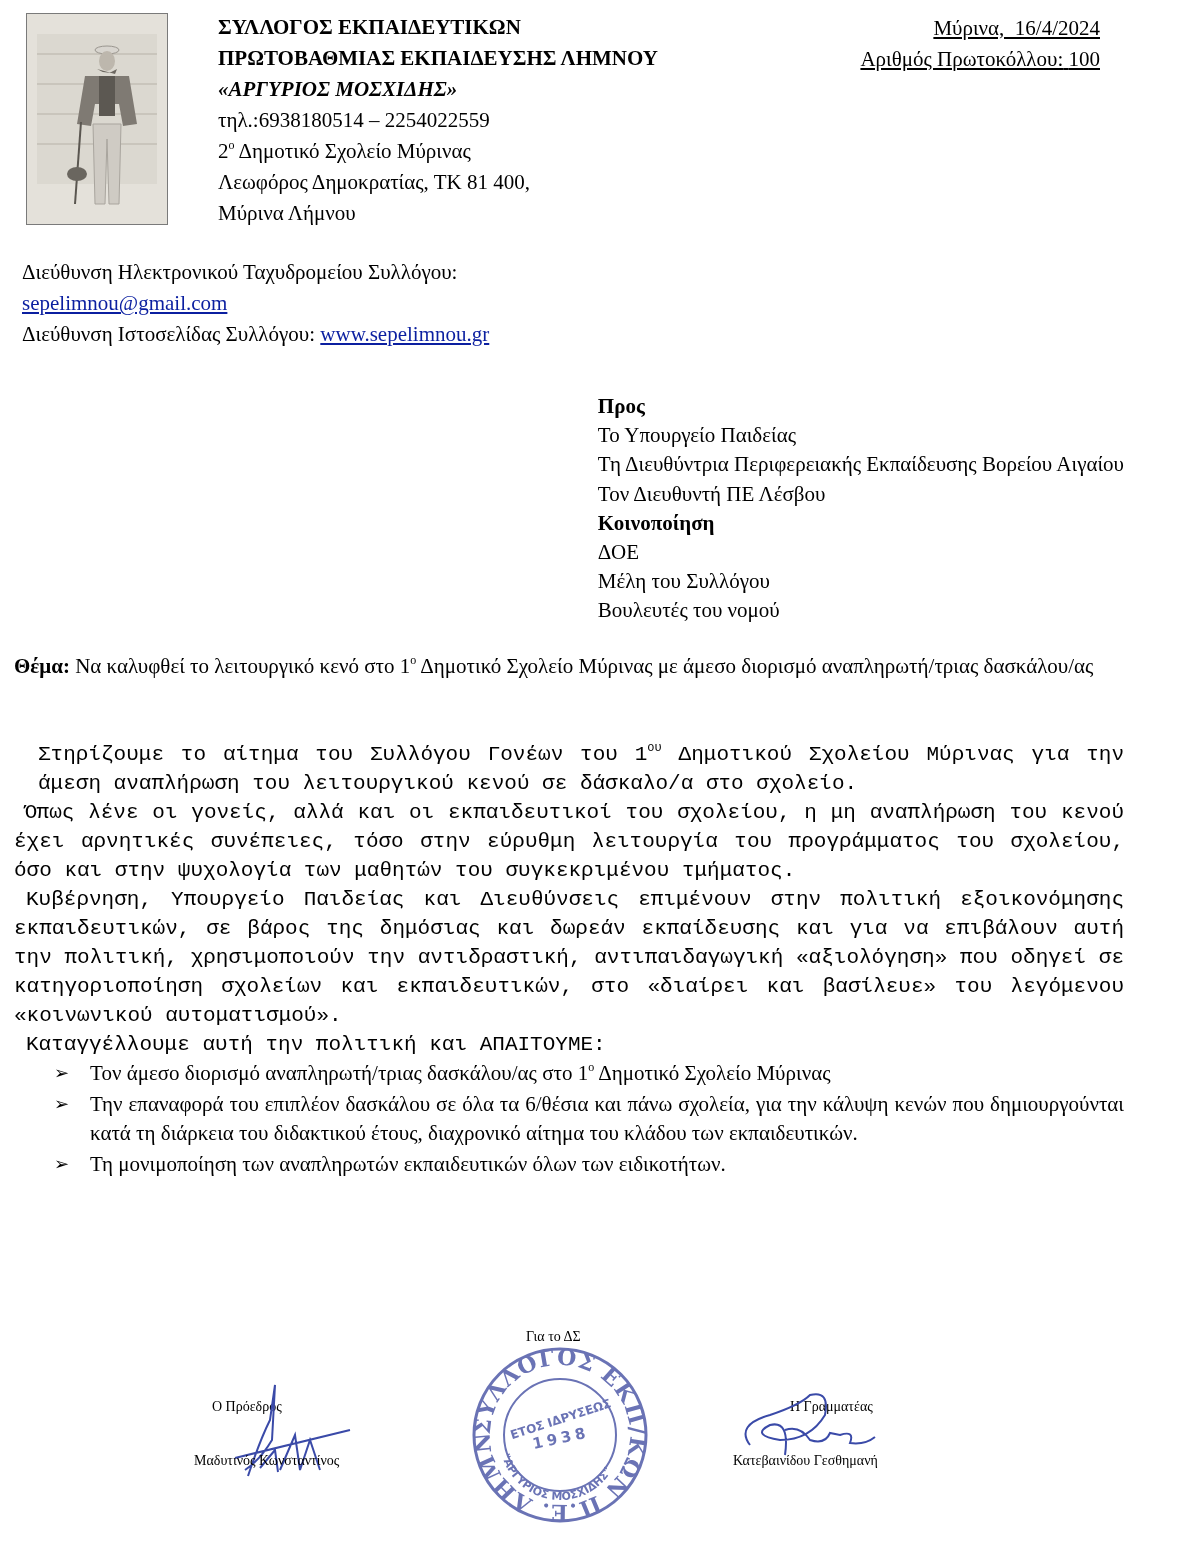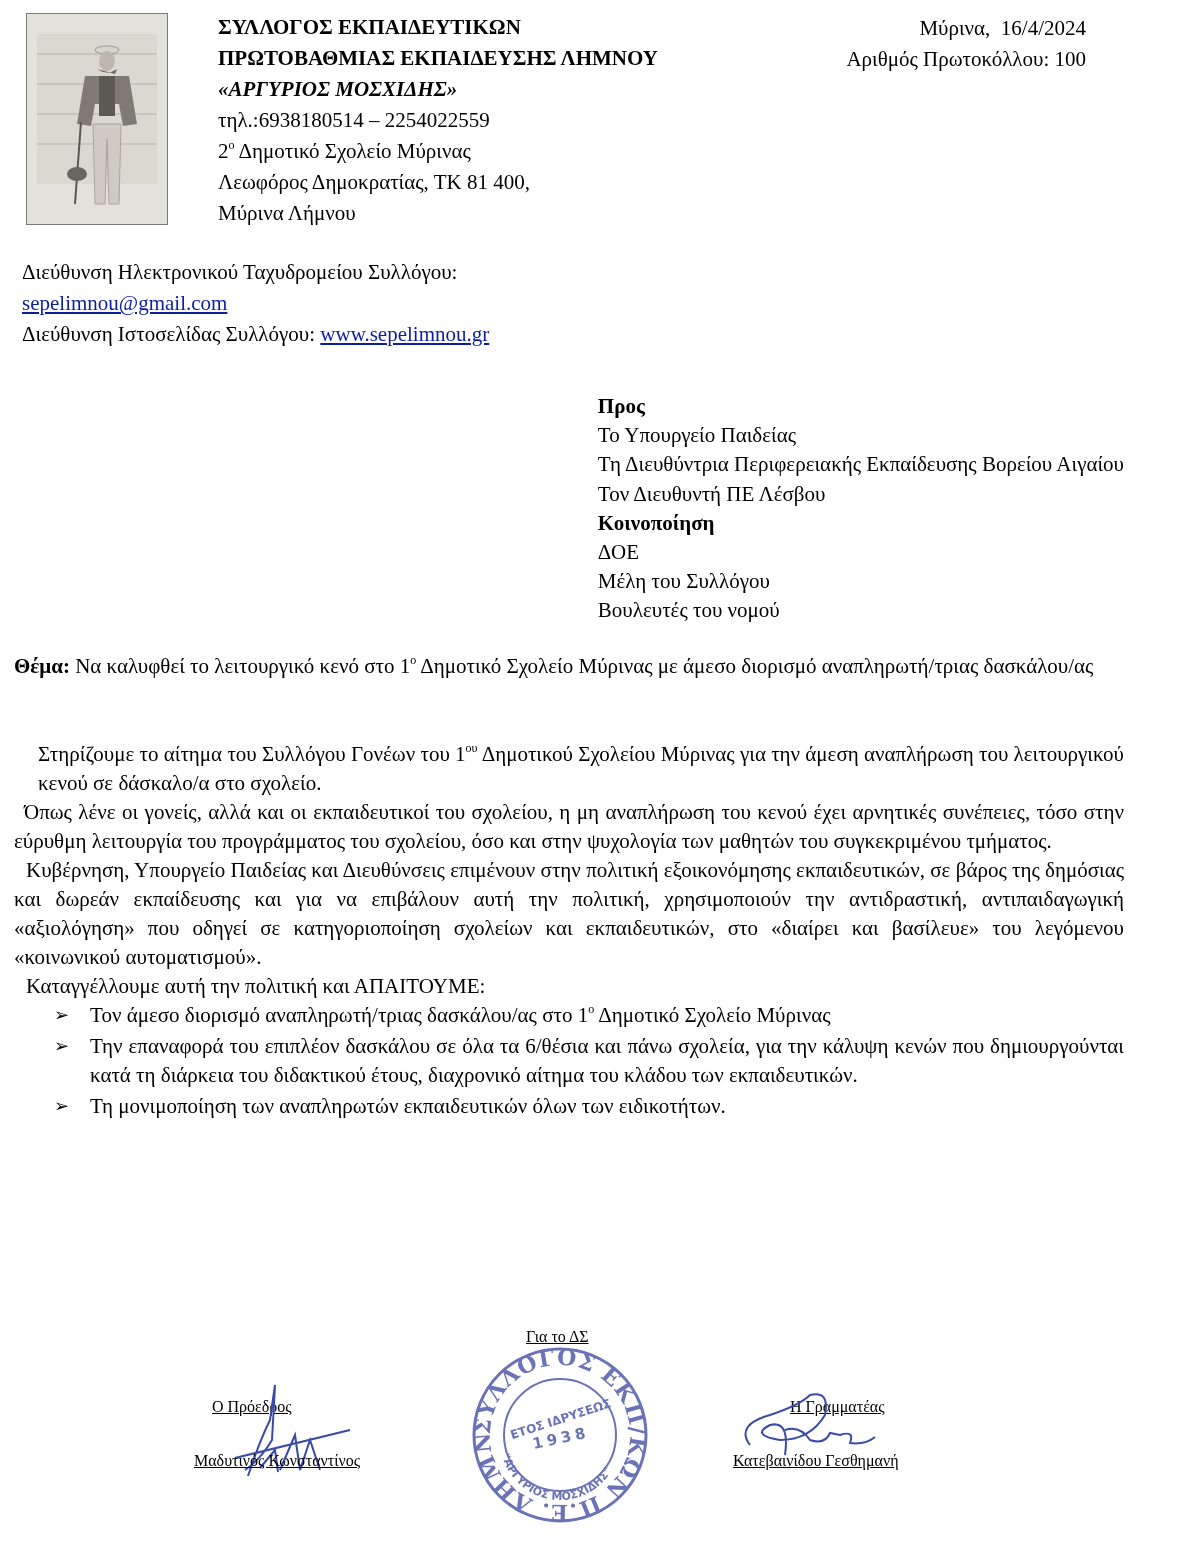--- a/index.html
+++ b/index.html
@@ -13,31 +13,31 @@
     left: 26px; top: 13px; width: 142px; height: 212px;
     border: 1px solid #7a7a7a; box-sizing: border-box;
     background: linear-gradient(180deg, #efede8 0%, #dcd9d2 40%, #e6e3dd 100%);
     overflow: hidden;
   }
   .header-org { left: 218px; top: 12px; }
   .header-org div { white-space: nowrap; }
   .bold { font-weight: bold; }
   .bolditalic { font-weight: bold; font-style: italic; }
   sup { font-size: 12px; line-height: 0; vertical-align: 9px; }
-  .header-right { right: 92px; top: 13px; text-align: right; white-space: nowrap; }
+  .header-right { right: 78px; top: 13px; text-align: right; white-space: nowrap; text-decoration: underline; }
   .contacts { left: 22px; top: 257px; white-space: nowrap; }
   a.link { color: #1a0dab; color: #0b1fa0; text-decoration: underline; }
   .recipients { right: 54px; top: 392px; text-align: left; white-space: nowrap; line-height: 29.2px; }
   .subject { left: 14px; top: 652px; width: 1110px; text-align: justify; line-height: 29px; }
   .body-text { left: 14px; top: 740px; width: 1110px; line-height: 29px; }
-  .body-text p { margin: 0; text-align: justify; text-align-last: left; }
+  .body-text p { margin: 0; text-align: justify; text-align-last: left; font-family: Liberation Mono, monospace; }
   .demands { margin: 0; padding: 0; list-style: none; }
   .demands li { position: relative; padding-left: 76px; text-align: justify; text-align-last: left; margin-bottom: 2px; }
   .demands li .arrow { position: absolute; left: 40px; top: 0; font-size: 18px; }
-  .sig { font-size: 16px; line-height: 20px; white-space: nowrap; text-decoration: underline; }
+  .sig { font-size: 14px; line-height: 20px; white-space: nowrap; }
   .stamp { left: 470px; top: 1345px; width: 180px; height: 180px; }
 </style>
 </head>
 <body>
 
 <div class="abs photo">
   <svg width="140" height="210" viewBox="0 0 140 210">
     <rect x="0" y="0" width="140" height="210" fill="#e4e1da"></rect>
     <rect x="10" y="20" width="120" height="150" fill="#d6d2ca" opacity="0.6"></rect>
     <line x1="10" y1="40" x2="130" y2="40" stroke="#c9c5bc" stroke-width="2"></line>

